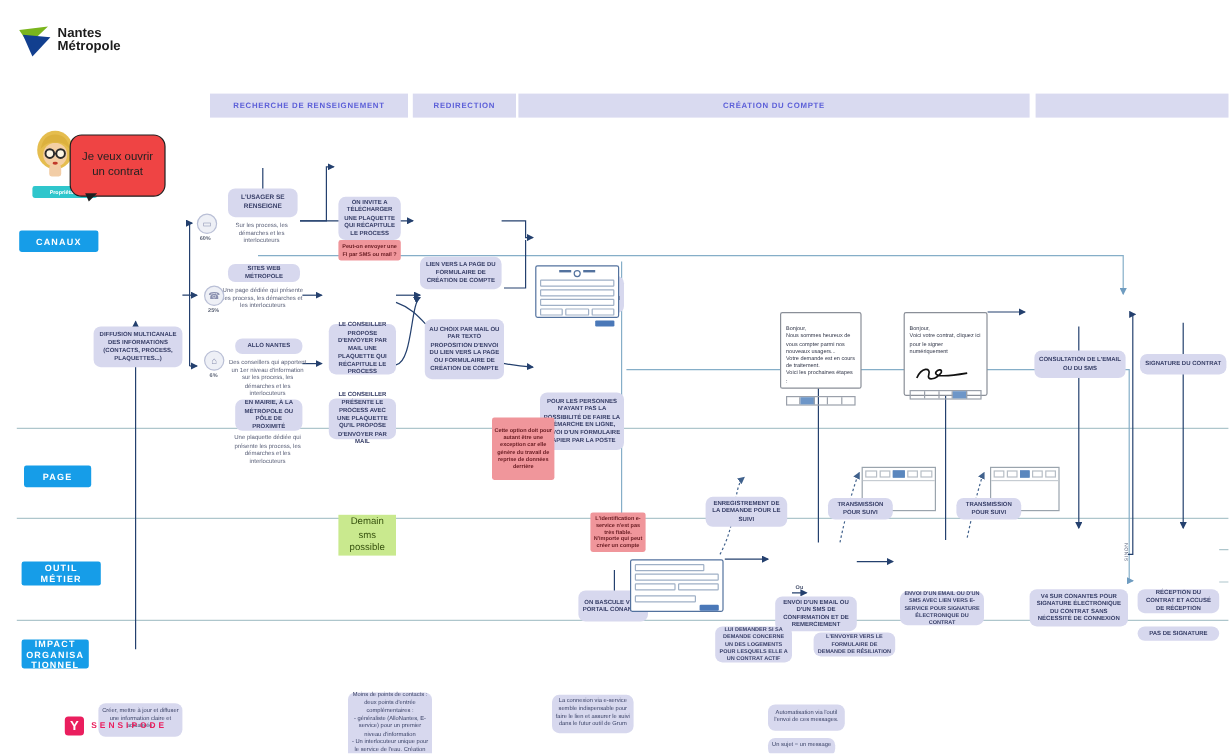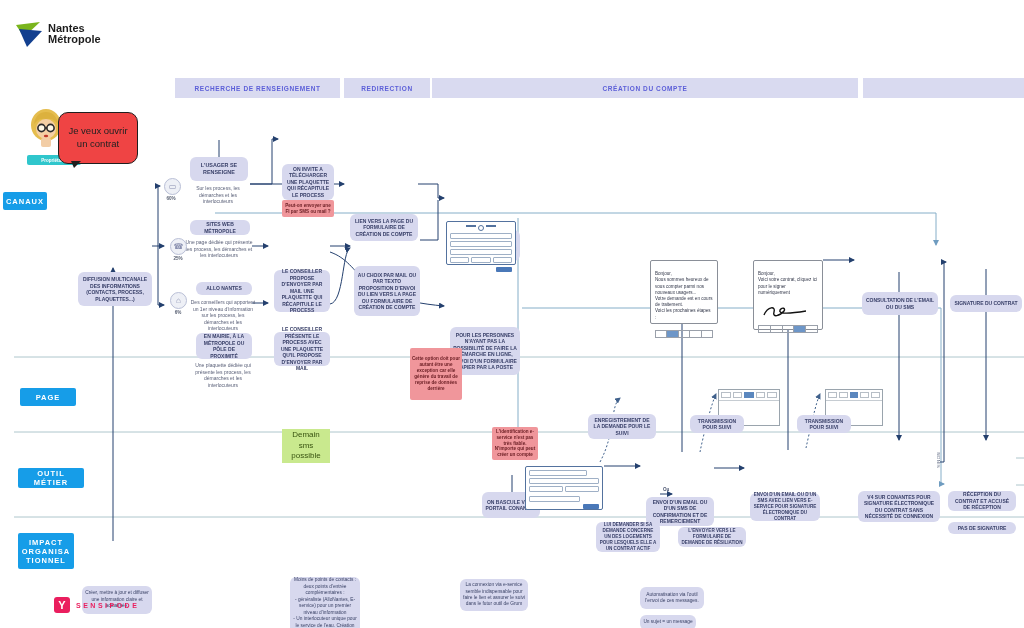--- a/index.html
+++ b/index.html
@@ -145,24 +145,24 @@
       <div>Nantes</div>
       <div>Métropole</div>
     </div>
   </div>
 
   <div class="col-header" style="left:175px;width:165px;">RECHERCHE DE RENSEIGNEMENT</div>
   <div class="col-header" style="left:344px;width:86px;">REDIRECTION</div>
   <div class="col-header" style="left:432px;width:426px;">CRÉATION DU COMPTE</div>
   <div class="col-header" style="left:863px;width:161px;"></div>
 
-  <div class="lane-label" style="left:3px;top:192px;width:44px;height:18px;">CANAUX</div>
+  <div class="lane-label" style="left:16px;top:192px;width:66px;height:18px;">CANAUX</div>
   <div class="lane-label" style="left:20px;top:388px;width:56px;height:18px;">PAGE</div>
   <div class="lane-label" style="left:18px;top:468px;width:66px;height:20px;">OUTIL MÉTIER</div>
-  <div class="lane-label" style="left:18px;top:533px;width:56px;height:36px;text-align:center;">IMPACT ORGANISATIONNEL</div>
+  <div class="lane-label" style="left:18px;top:533px;width:56px;height:24px;text-align:center;">IMPACT ORGANISATIONNEL</div>
 
   <div class="avatar">
     <svg width="36" height="46">
       <ellipse cx="18" cy="17" rx="15" ry="16" fill="#e5bd4e"></ellipse>
       <rect x="13" y="30" width="10" height="9" rx="2" fill="#f2cda6"></rect>
       <ellipse cx="18" cy="21" rx="10" ry="10" fill="#f4cfa4"></ellipse>
       <path d="M6,16 Q8,4 18,4 Q28,4 30,16 L28,14 Q24,10 18,11 Q12,10 8,14 Z" fill="#dcb13e"></path>
       <circle cx="13.5" cy="20" r="3.6" fill="#fdf6e3" stroke="#2a2a2a" stroke-width="1.6"></circle>
       <circle cx="22.5" cy="20" r="3.6" fill="#fdf6e3" stroke="#2a2a2a" stroke-width="1.6"></circle>
       <line x1="17" y1="20" x2="19" y2="20" stroke="#2a2a2a" stroke-width="1.4"></line>

